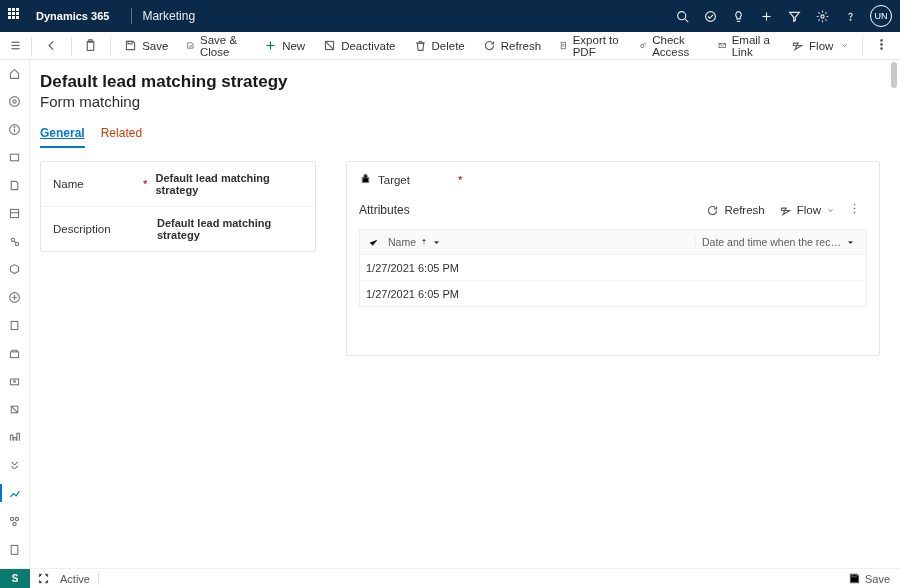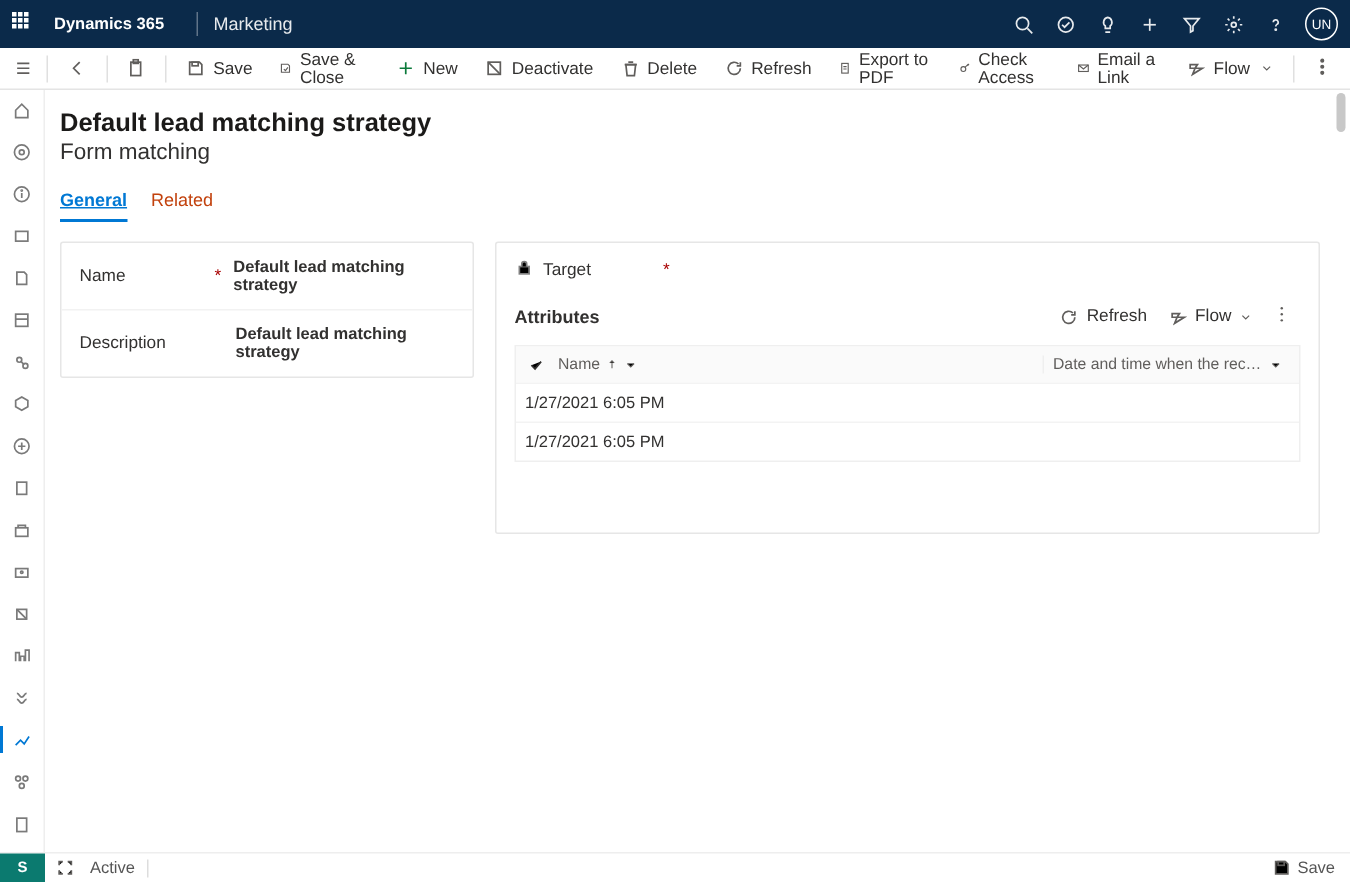--- a/index.html
+++ b/index.html
@@ -35,34 +35,34 @@
   .leftrail .ritem.active::before { content: ""; position: absolute; left: 0; top: 0; width: 2px; height: 100%; background: #0078d4; }
   
   .main { flex: 1; padding: 12px 20px 0 10px; position: relative; overflow: hidden; }
   .page-title { font-size: 17px; font-weight: 600; color: #1b1a19; }
   .page-sub { font-size: 15px; color: #323130; margin-top: 1px; }
   
   .tabs { display: flex; gap: 16px; margin-top: 10px; border-bottom: 1px solid #fff; }
   .tab { font-size: 12px; padding: 6px 0; cursor: pointer; color: #c2410c; }
   .tab.active { color: #0078d4; border-bottom: 2px solid #0078d4; font-weight: 600; text-decoration: underline; }
   
-  .cols { display: flex; gap: 14px; margin-top: 12px; align-items: flex-start; }
+  .cols { display: flex; gap: 30px; margin-top: 12px; align-items: flex-start; }
   .card { border: 1px solid #e6e6e6; border-radius: 2px; background: #fff; }
   .card.left { width: 276px; }
   .card.right { flex: 1; min-height: 195px; padding-bottom: 15px; }
   
   .frow { display: flex; align-items: center; padding: 10px 12px; border-bottom: 1px solid #f2f2f2; font-size: 11.5px; }
   .frow:last-child { border-bottom: none; }
   .frow .flabel { width: 90px; color: #323130; }
   .frow .freq { color: #a80000; margin-right: 8px; }
   .frow .fval { font-weight: 600; color: #323130; flex: 1; font-size: 11px; }
   .frow .lock { margin-right: 6px; }
   
   .attr-head { display: flex; align-items: center; padding: 8px 12px 4px; font-size: 12px; }
-  .attr-head .atitle { font-weight: 700; color: #323130; }
+  .attr-head .atitle { font-weight: 400; color: #323130; }
   .attr-head .aspace { flex: 1; }
   .attr-head .abtn { display: flex; align-items: center; gap: 5px; padding: 0 7px; height: 22px; cursor: pointer; font-size: 11.5px; color: #323130; }
   .attr-head .abtn svg { stroke: #605e5c; fill: none; }
   .attr-head .vdots { cursor: pointer; padding: 0 6px; color: #605e5c; }
   
   .grid { margin: 4px 12px 0; border: 1px solid #efefef; }
   .grid .ghead { display: flex; align-items: center; height: 24px; background: #fafafa; font-size: 10.5px; color: #605e5c; }
   .grid .gcheck { width: 26px; display: flex; justify-content: center; }
   .grid .gcol1 { flex: 1; display: flex; align-items: center; gap: 4px; border-right: 1px solid #efefef; padding-left: 2px; }
   .grid .gcol2 { width: 170px; padding: 0 6px; display: flex; align-items: center; gap: 4px; }

